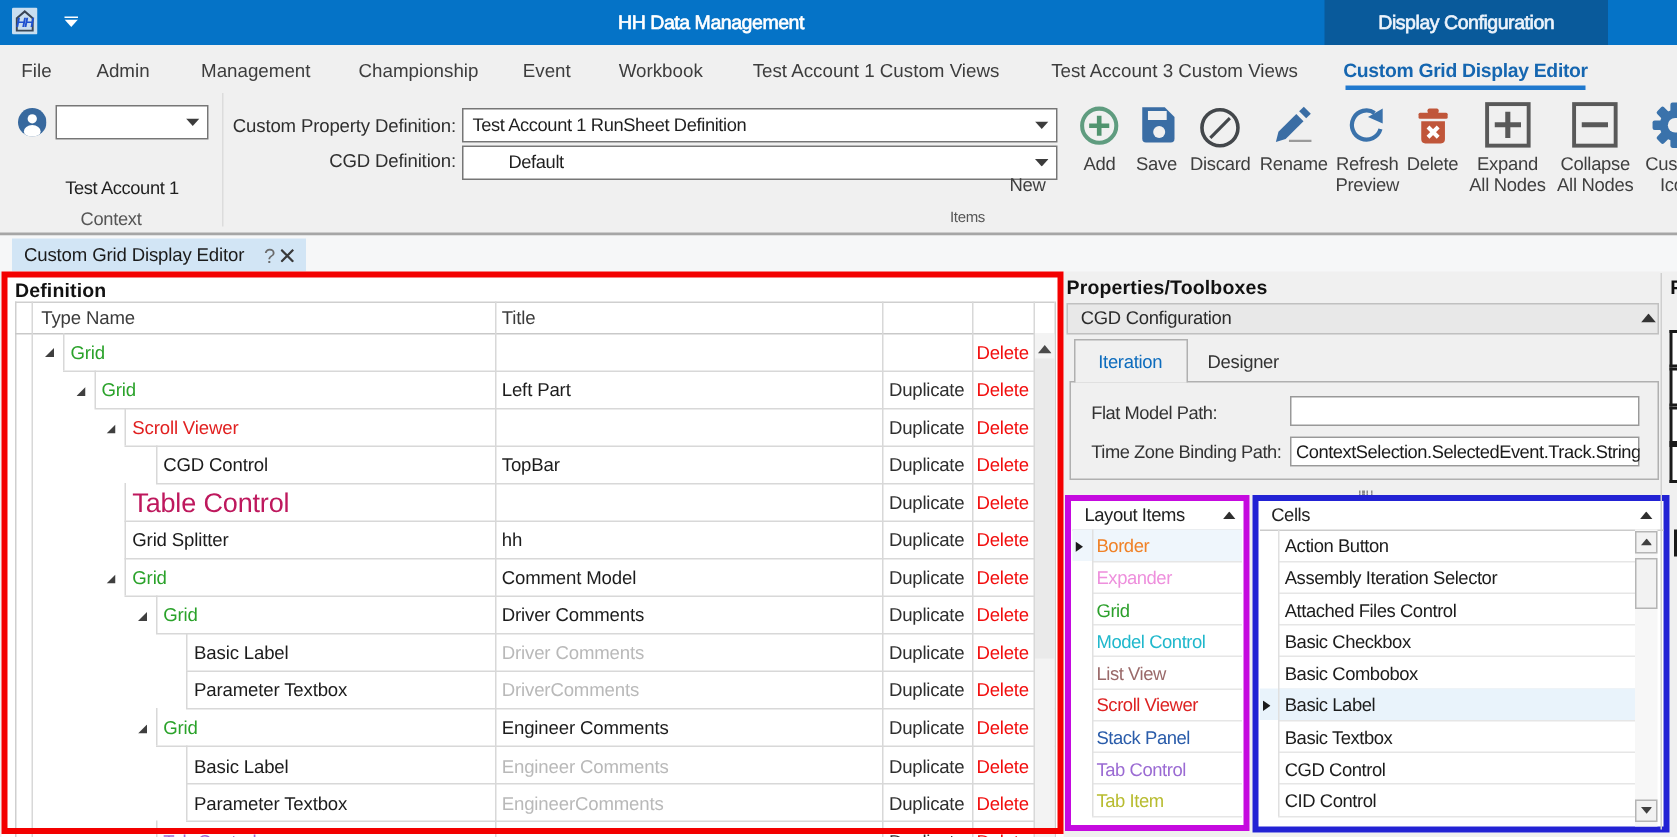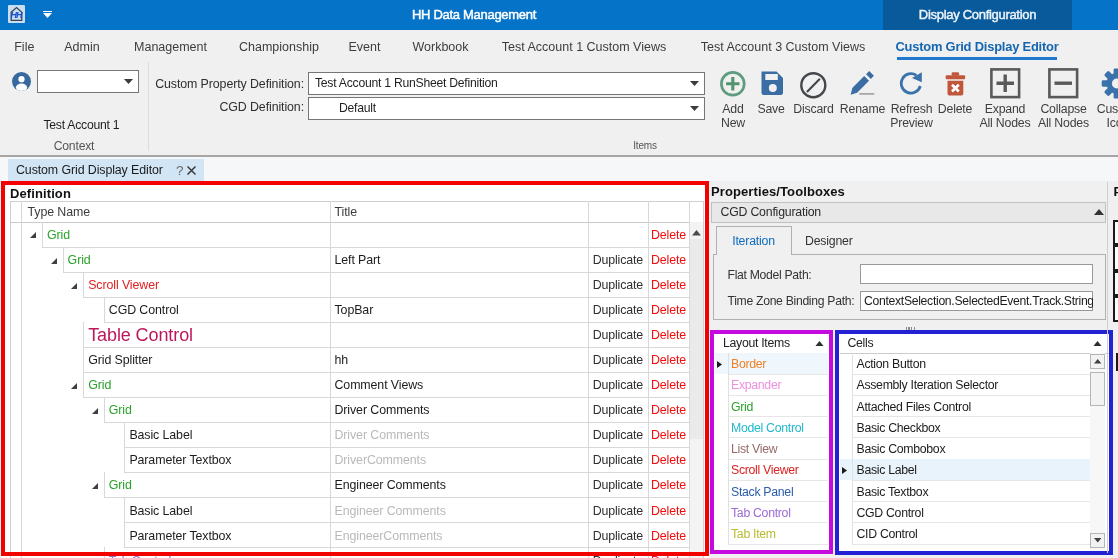--- a/index.html
+++ b/index.html
@@ -60,21 +60,21 @@
   </svg>
 <div class="ab" style="left:147.5px;top:62px;width:1px;height:89px;background:#dcdcdc;"></div>
 <div class="ab" style="left:24.0px;top:138.8px;width:100px;text-align:center;font-size:12.2px;line-height:14.4px;color:#565656;font-weight:400;white-space:nowrap;letter-spacing:-0.2px;">Context</div>
 <div class="ab" style="left:595.0px;top:138.8px;width:100px;text-align:center;font-size:10px;line-height:14.4px;color:#565656;font-weight:400;white-space:nowrap;letter-spacing:-0.2px;">Items</div>
 <div class="ab" style="left:0px;top:155px;width:1118px;height:1.6px;background:#a6a6a6;"></div>
 <svg class="ab" style="left:719px;top:69.5px" width="28" height="28" viewBox="0 0 28 28">
     <circle cx="13.8" cy="13.8" r="11.4" fill="none" stroke="#5f9c7f" stroke-width="2.7"></circle>
     <path d="M7.1 13.8 H20.5 M13.8 7.1 V20.5" stroke="#51946f" stroke-width="3.1" fill="none"></path>
   </svg>
 <div class="ab" style="left:673.0px;top:101.8px;width:120px;text-align:center;font-size:12.3px;line-height:14.5px;color:#3f3f3f;font-weight:400;white-space:nowrap;letter-spacing:-0.2px;">Add</div>
-<div class="ab" style="left:673.0px;top:116.0px;width:120px;text-align:center;font-size:12.3px;line-height:14.5px;color:#3f3f3f;font-weight:400;white-space:nowrap;letter-spacing:-0.2px;">New</div>
+<div class="ab" style="left:673.0px;top:116.0px;width:120px;text-align:left;font-size:12.3px;line-height:14.5px;color:#3f3f3f;font-weight:400;white-space:nowrap;letter-spacing:-0.2px;">New</div>
 <svg class="ab" style="left:758.5px;top:71px" width="25" height="25" viewBox="0 0 25 25">
     <path d="M2.5 0.5 H17.5 L24 7 V21.5 A2.5 2.5 0 0 1 21.5 24 H5 A2.5 2.5 0 0 1 2.5 21.5 Z" fill="#3a6da4"></path>
     <rect x="6.3" y="3" width="12.5" height="6" fill="#f0f0f0"></rect>
     <circle cx="13.8" cy="17" r="4" fill="#f0f0f0"></circle>
   </svg>
 <div class="ab" style="left:711.0px;top:101.8px;width:120px;text-align:center;font-size:12.3px;line-height:14.5px;color:#3f3f3f;font-weight:400;white-space:nowrap;letter-spacing:-0.2px;">Save</div>
 <svg class="ab" style="left:799px;top:70.5px" width="29" height="29" viewBox="0 0 29 29">
     <circle cx="14.3" cy="14.2" r="12" fill="none" stroke="#43474b" stroke-width="2.4"></circle>
     <path d="M7.9 20.9 L20.9 7.7" stroke="#43474b" stroke-width="2.1" fill="none"></path>
   </svg>
@@ -185,21 +185,21 @@
 <div class="ab" style="left:88.2px;top:353.2px;font-size:12.4px;line-height:14.6px;color:#1c1c1c;font-weight:400;white-space:nowrap;letter-spacing:-0.1px;">Grid Splitter</div>
 <div class="ab" style="left:334.5px;top:353.2px;font-size:12.4px;line-height:14.6px;color:#1c1c1c;font-weight:400;white-space:nowrap;letter-spacing:-0.1px;">hh</div>
 <div class="ab" style="left:582.8px;top:353.2px;width:70px;text-align:center;font-size:12.4px;line-height:14.6px;color:#2f2f2f;font-weight:400;white-space:nowrap;letter-spacing:-0.15px;">Duplicate</div>
 <div class="ab" style="left:643.5px;top:353.2px;width:50px;text-align:center;font-size:12.4px;line-height:14.6px;color:#f20d0d;font-weight:400;white-space:nowrap;letter-spacing:-0.15px;">Delete</div>
 <div class="ab" style="left:83.2px;top:371.8px;width:1px;height:25.1px;background:#d8d8d8;"></div>
 <div class="ab" style="left:83.2px;top:396.9px;width:619.8px;height:1px;background:#d8d8d8;"></div>
 <svg class="ab" style="left:71.2px;top:382.7px" width="6" height="6" viewBox="0 0 6 6">
     <polygon points="0,6 6,0 6,6" fill="#3f3f3f"></polygon>
   </svg>
 <div class="ab" style="left:88.2px;top:378.2px;font-size:12.4px;line-height:14.6px;color:#2aa22a;font-weight:400;white-space:nowrap;letter-spacing:-0.1px;">Grid</div>
-<div class="ab" style="left:334.5px;top:378.2px;font-size:12.4px;line-height:14.6px;color:#1c1c1c;font-weight:400;white-space:nowrap;letter-spacing:-0.1px;">Comment Views</div>
+<div class="ab" style="left:334.5px;top:378.2px;font-size:12.4px;line-height:14.6px;color:#1c1c1c;font-weight:400;white-space:nowrap;letter-spacing:-0.1px;">Comment Model</div>
 <div class="ab" style="left:582.8px;top:378.2px;width:70px;text-align:center;font-size:12.4px;line-height:14.6px;color:#2f2f2f;font-weight:400;white-space:nowrap;letter-spacing:-0.15px;">Duplicate</div>
 <div class="ab" style="left:643.5px;top:378.2px;width:50px;text-align:center;font-size:12.4px;line-height:14.6px;color:#f20d0d;font-weight:400;white-space:nowrap;letter-spacing:-0.15px;">Delete</div>
 <div class="ab" style="left:103.8px;top:396.9px;width:1px;height:25.0px;background:#d8d8d8;"></div>
 <div class="ab" style="left:103.8px;top:421.9px;width:599.2px;height:1px;background:#d8d8d8;"></div>
 <svg class="ab" style="left:91.8px;top:407.8px" width="6" height="6" viewBox="0 0 6 6">
     <polygon points="0,6 6,0 6,6" fill="#3f3f3f"></polygon>
   </svg>
 <div class="ab" style="left:108.8px;top:403.3px;font-size:12.4px;line-height:14.6px;color:#2aa22a;font-weight:400;white-space:nowrap;letter-spacing:-0.1px;">Grid</div>
 <div class="ab" style="left:334.5px;top:403.3px;font-size:12.4px;line-height:14.6px;color:#1c1c1c;font-weight:400;white-space:nowrap;letter-spacing:-0.1px;">Driver Comments</div>
 <div class="ab" style="left:582.8px;top:403.3px;width:70px;text-align:center;font-size:12.4px;line-height:14.6px;color:#2f2f2f;font-weight:400;white-space:nowrap;letter-spacing:-0.15px;">Duplicate</div>

